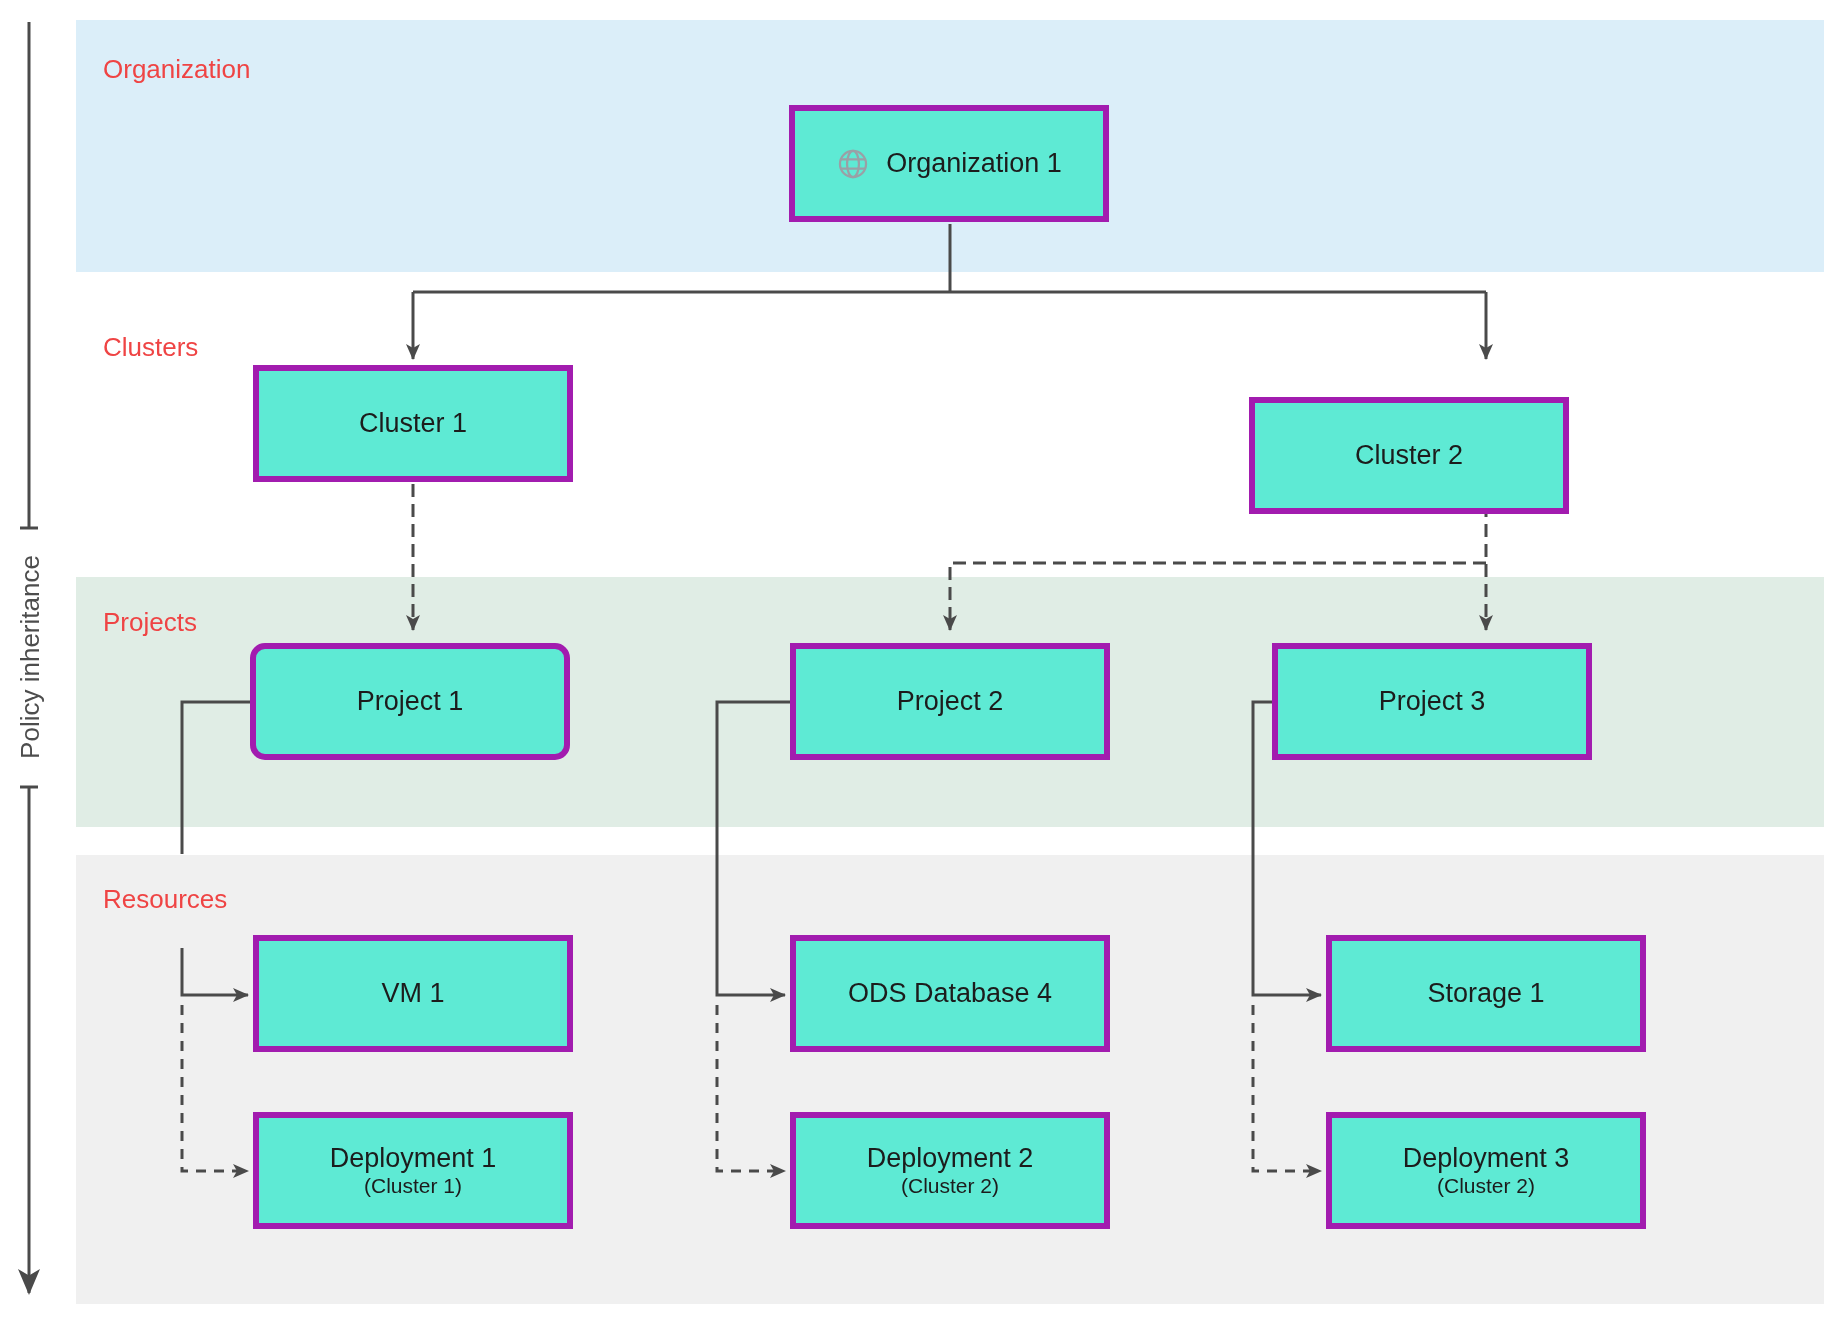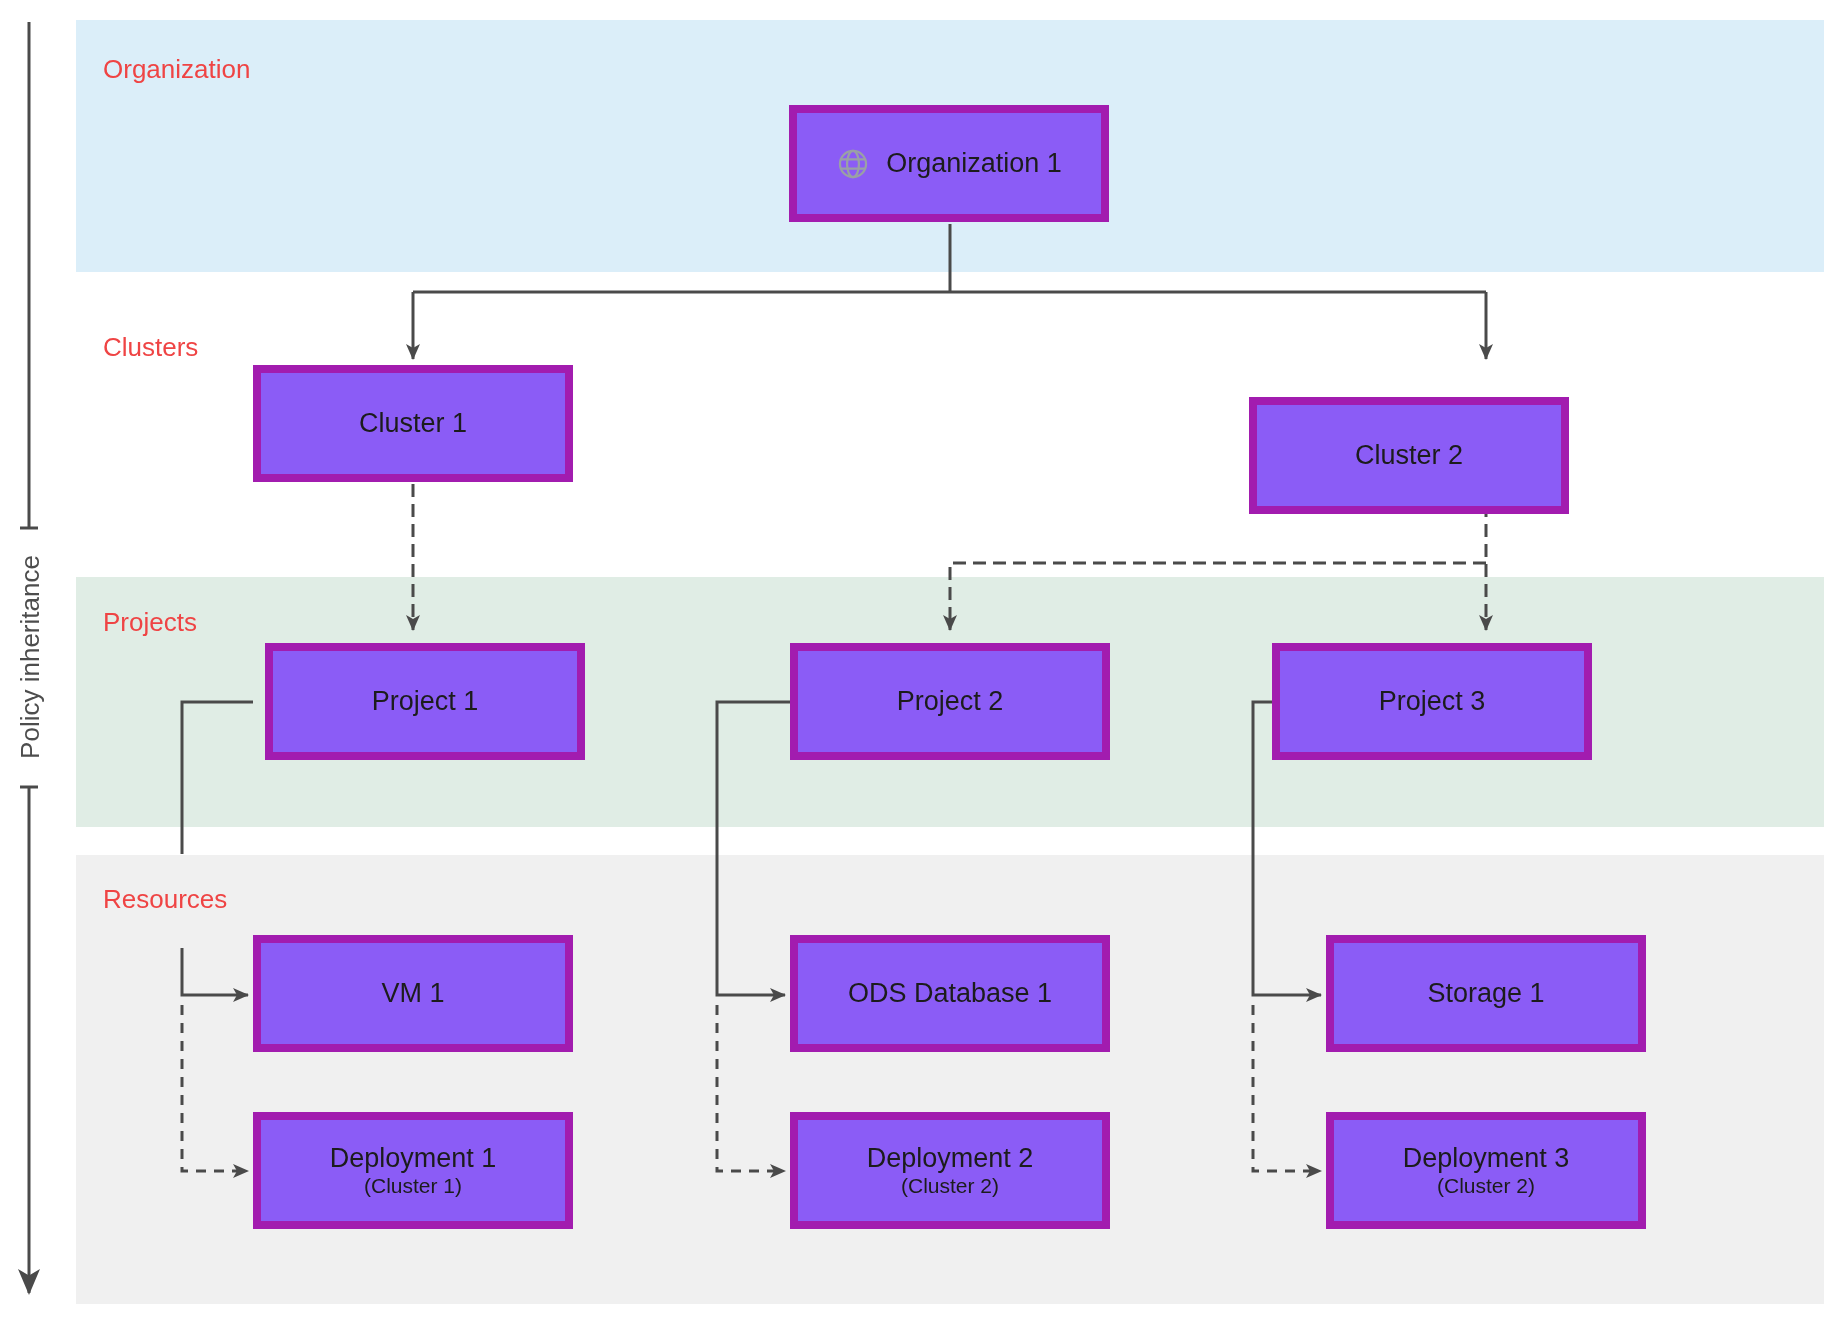--- a/index.html
+++ b/index.html
@@ -54,38 +54,38 @@
   }
   .edge.dash-long  { stroke-dasharray: 13 7; }
   .edge.dash-short { stroke-dasharray: 10 8; }
 
   
   .node {
     position: absolute;
     width: 320px;
     height: 117px;
     box-sizing: border-box;
-    background: #8b5cf6;
-    border: 8px solid #a21caf;
+    background: #5eead4;
+    border: 6px solid #a21caf;
     display: flex;
     align-items: center;
     justify-content: center;
     font-size: 27px;
     color: #1c1c1c;
     z-index: 2;
     white-space: nowrap;
   }
   .node .icon { display: inline-flex; margin-right: 16px; }
   .node.two-line { flex-direction: column; line-height: 1.15; }
   .node .sublabel { font-size: 21px; color: #1c1c1c; }
 
   .b-org1     { left: 789px;  top: 105px; }
   .b-cluster1 { left: 253px;  top: 365px; }
   .b-cluster2 { left: 1249px; top: 365px; margin-top: 32px; }
-  .b-project1 { left: 265px;  top: 643px; }
+  .b-project1 { left: 250px;  top: 643px; border-radius: 15px; }
   .b-project2 { left: 790px;  top: 643px; }
   .b-project3 { left: 1272px; top: 643px; }
   .b-vm1      { left: 253px;  top: 935px; }
   .b-ods1     { left: 790px;  top: 935px; }
   .b-storage1 { left: 1326px; top: 935px; }
   .b-dep1     { left: 253px;  top: 1112px; }
   .b-dep2     { left: 790px;  top: 1112px; }
   .b-dep3     { left: 1326px; top: 1112px; }
 
   
@@ -178,21 +178,21 @@
     <span>Project 2</span>
   </div>
   <div class="node b-project3">
     <span>Project 3</span>
   </div>
 
   <div class="node b-vm1">
     <span>VM 1</span>
   </div>
   <div class="node b-ods1">
-    <span>ODS Database 1</span>
+    <span>ODS Database 4</span>
   </div>
   <div class="node b-storage1">
     <span>Storage 1</span>
   </div>
 
   <div class="node two-line b-dep1">
     <span>Deployment 1</span>
     <span class="sublabel">(Cluster 1)</span>
   </div>
   <div class="node two-line b-dep2">

